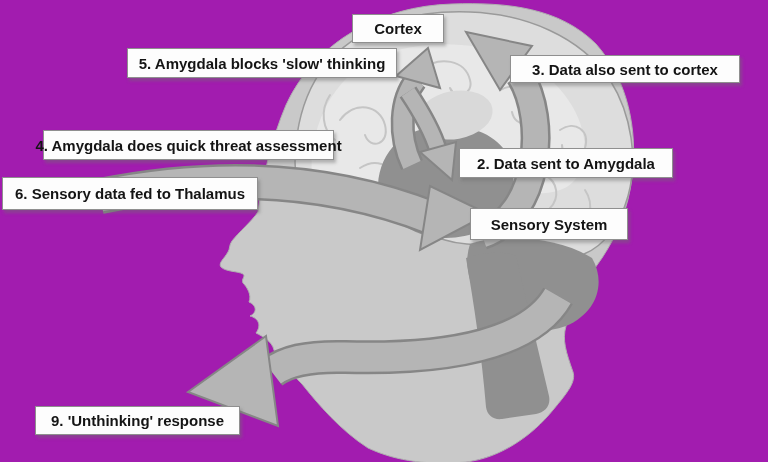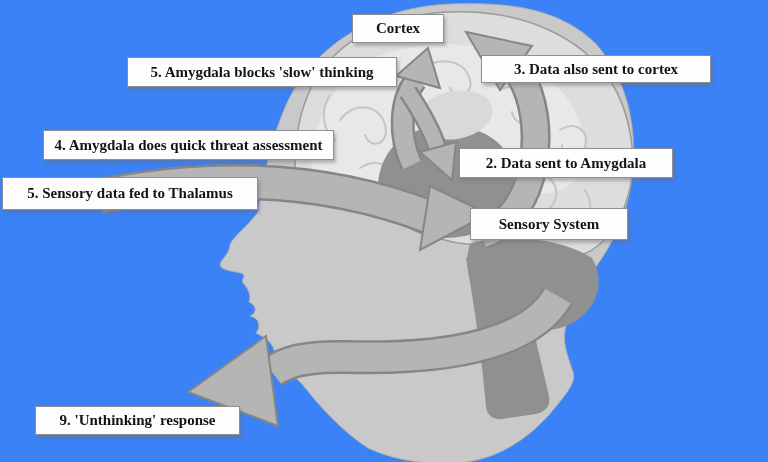--- a/index.html
+++ b/index.html
@@ -1,21 +1,21 @@
 <!DOCTYPE html>
 <html><head>
 <meta charset="utf-8">
 <style>
   html,body{margin:0;padding:0;background:#ffffff;}
   .stage{
     position:relative;
     width:768px;height:462px;
-    background:#3b82f6;
+    background:#a21caf;
     overflow:hidden;
-    font-family:Liberation Serif, serif;
+    font-family:Liberation Sans, sans-serif;
   }
   .stage svg{position:absolute;left:0;top:0;}
   .callout{
     position:absolute;
     display:flex;align-items:center;justify-content:center;
     background:#fdfdfd;
     border:1px solid #8f8f8f;
     box-shadow:2px 3px 3px rgba(110,110,110,0.45);
     color:#141414;
     font-weight:bold;
@@ -107,38 +107,38 @@
       <path d="M408,92 C420,110 432,130 438,150" fill="none" stroke="#b5b5b5" stroke-width="15"></path>
       <polygon points="452,180 420,152 456,142" fill="#b5b5b5" stroke="#868686" stroke-width="2"></polygon>
     </g>
 
   </svg>
 
   <div class="callout" style="left:352px;top:14px;width:92px;height:29px;">
     <span>Cortex</span>
   </div>
 
-  <div class="callout" style="left:127px;top:57px;width:270px;height:30px;">
+  <div class="callout" style="left:127px;top:48px;width:270px;height:30px;">
     <span>5. Amygdala blocks 'slow' thinking</span>
   </div>
 
-  <div class="callout" style="left:481px;top:55px;width:230px;height:28px;">
+  <div class="callout" style="left:510px;top:55px;width:230px;height:28px;">
     <span>3. Data also sent to cortex</span>
   </div>
 
   <div class="callout" style="left:43px;top:130px;width:291px;height:30px;">
     <span>4. Amygdala does quick threat assessment</span>
   </div>
 
   <div class="callout" style="left:459px;top:148px;width:214px;height:30px;text-align:center;">
     <span>2. Data sent to Amygdala</span>
   </div>
 
   <div class="callout" style="left:2px;top:177px;width:256px;height:33px;">
-    <span>5. Sensory data fed to Thalamus</span>
+    <span>6. Sensory data fed to Thalamus</span>
   </div>
 
   <div class="callout" style="left:470px;top:208px;width:158px;height:32px;">
     <span>Sensory System</span>
   </div>
 
   <div class="callout" style="left:35px;top:406px;width:205px;height:29px;">
     <span>9. 'Unthinking' response</span>
   </div>
 

